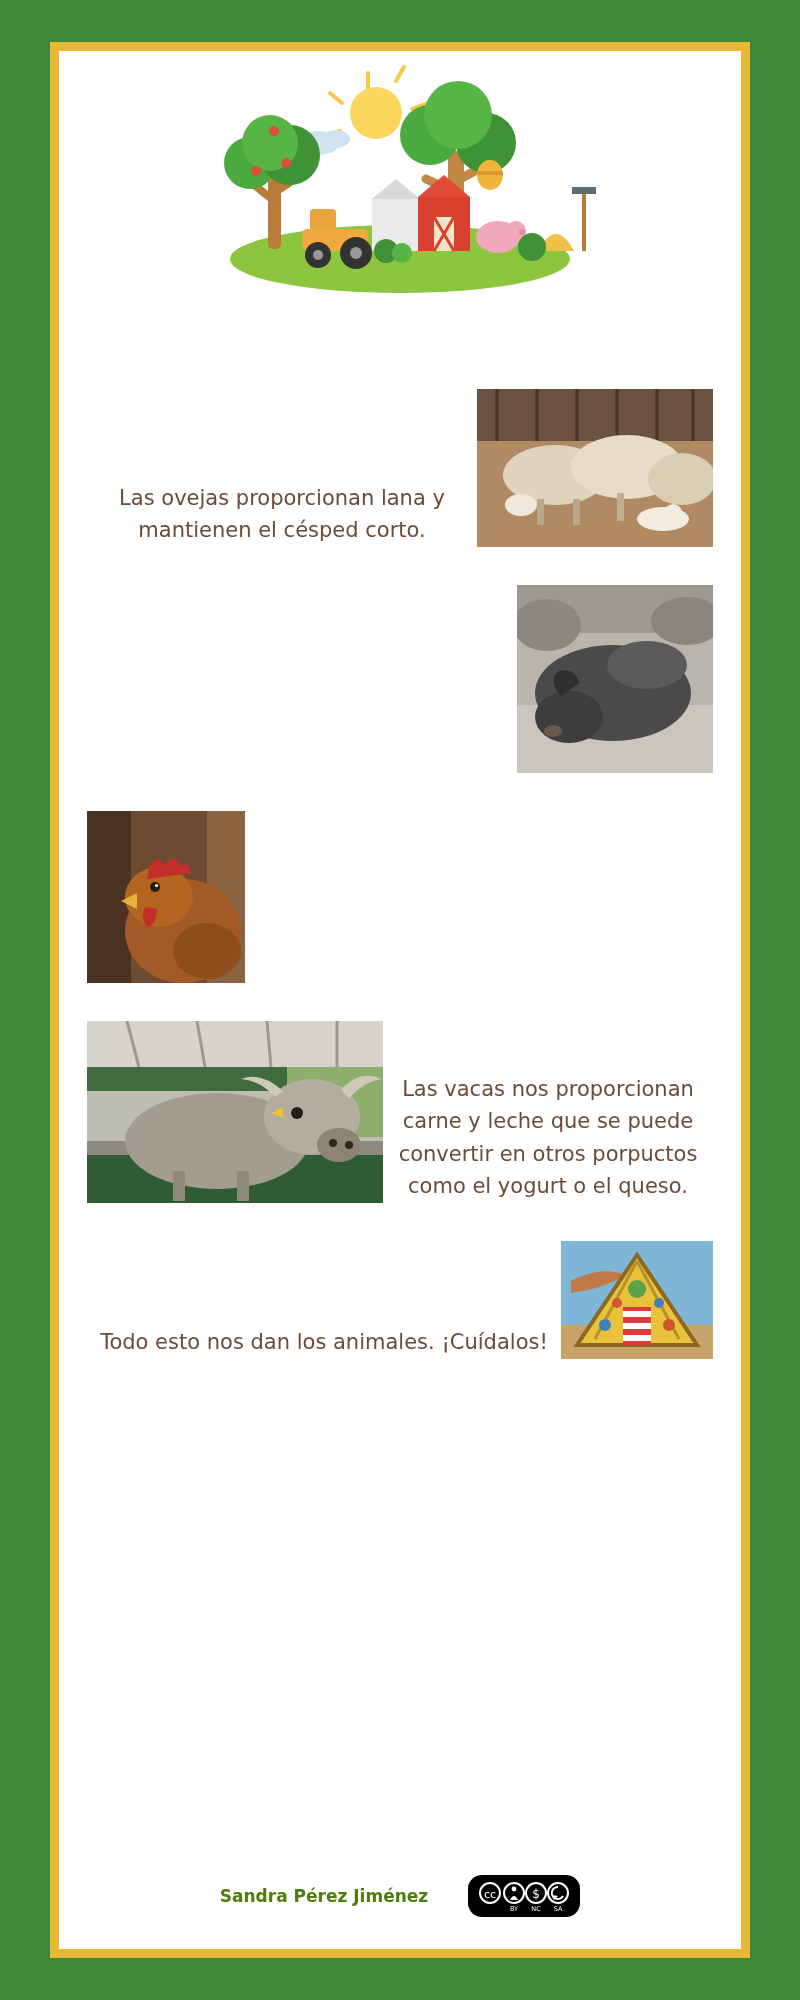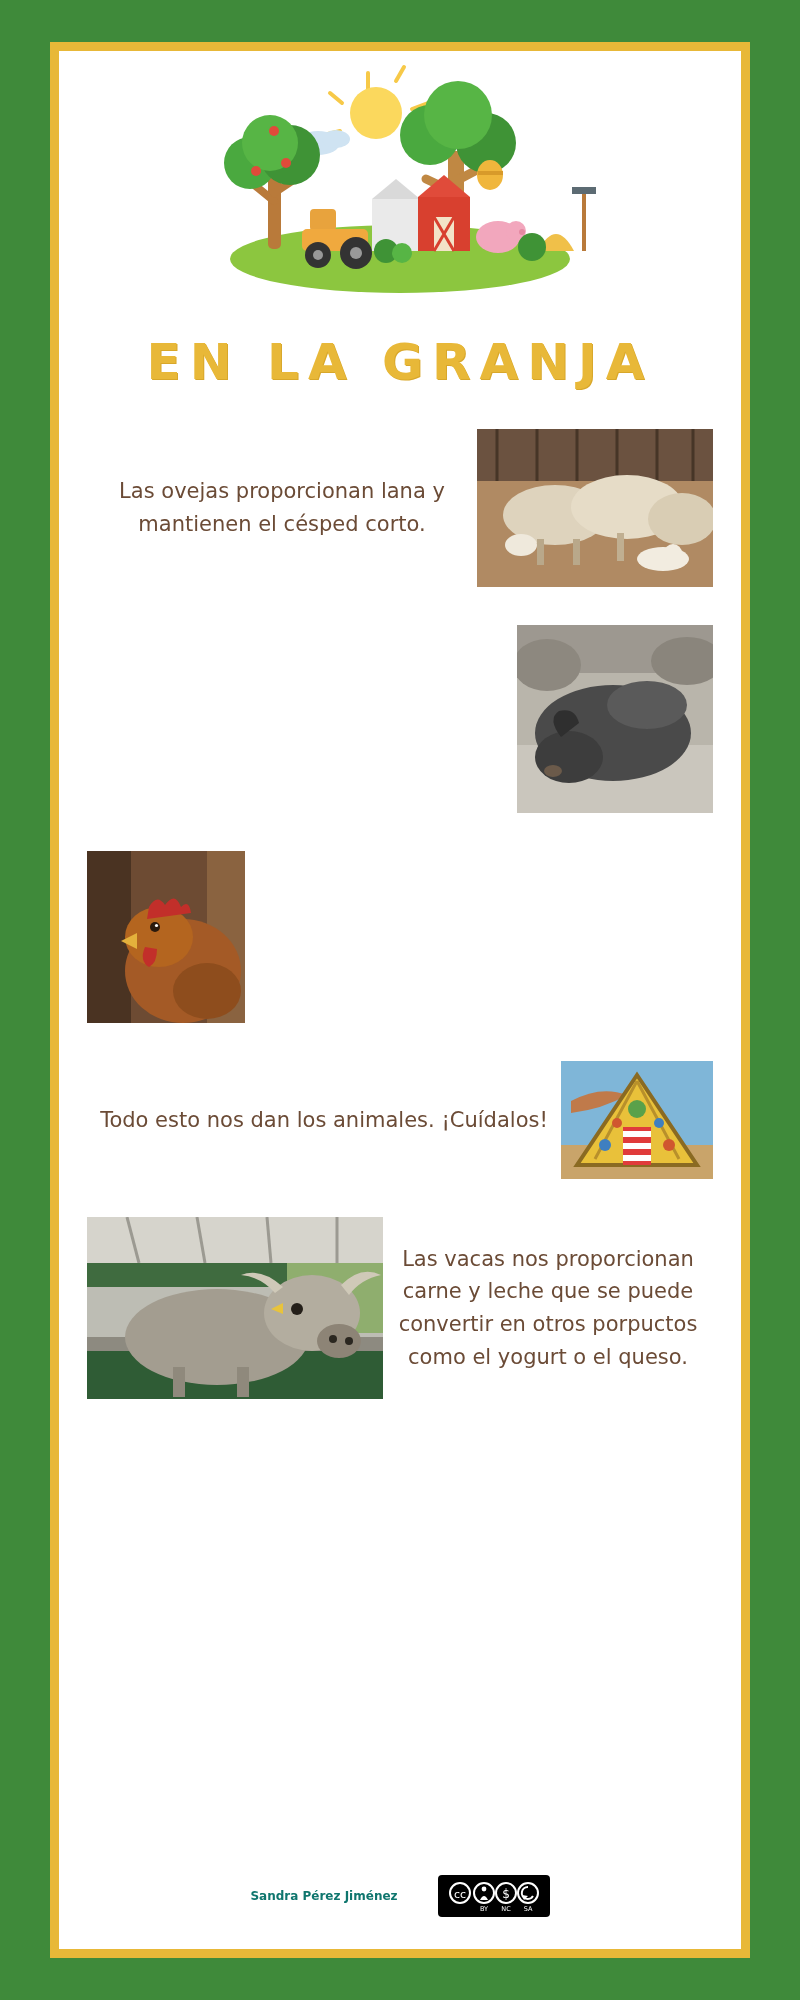--- a/index.html
+++ b/index.html
@@ -44,21 +44,21 @@
     font-size: 50px;
     letter-spacing: 9px;
     color: #e8b838;
     margin-top: -18px;
     text-shadow: 1px 1px 0 #d8a72a;
   }
 
   
   .row {
     display: flex;
-    align-items: center;
+    align-items: flex-end;
     width: 100%;
     padding: 0 28px;
     margin-top: 38px;
   }
   .row.reverse { flex-direction: row-reverse; }
 
   .caption {
     flex: 1;
     text-align: center;
     color: #6b4b36;
@@ -80,26 +80,26 @@
     position: absolute;
     left: 0; right: 0; bottom: 32px;
     display: flex;
     align-items: center;
     justify-content: center;
     gap: 40px;
   }
   .author {
     font-family: "DejaVu Sans", sans-serif;
     font-weight: 700;
-    font-size: 12px;
-    color: #0f766e;
+    font-size: 17px;
+    color: #4d7c0f;
   }
   .cc-badge {
     background: #000;
-    border-radius: 4px;
+    border-radius: 14px;
     padding: 3px 4px;
     display: flex;
     align-items: center;
   }
 </style>
 </head>
 <body>
 
 <div class="poster">
   <div class="inner">
@@ -163,21 +163,20 @@
 
         <ellipse cx="300" cy="124" rx="13" ry="15" fill="#f0b63c"></ellipse>
         <rect x="288" y="120" width="25" height="4" fill="#d89a2a"></rect>
 
         <circle cx="196" cy="200" r="12" fill="#3f9336"></circle>
         <circle cx="212" cy="202" r="10" fill="#57b545"></circle>
         <circle cx="342" cy="196" r="14" fill="#3f9336"></circle>
       </svg>
     </div>
 
-    <div class="title">EN LA GRANJA</div>
 
     <div class="row">
       <div class="caption">Las ovejas proporcionan lana y mantienen el césped corto.</div>
       <div class="photo">
         <svg width="236" height="158" viewBox="0 0 236 158">
           <rect width="236" height="158" fill="#a9815c"></rect>
           <rect y="0" width="236" height="52" fill="#6b5240"></rect>
           <g stroke="#463527" stroke-width="3">
             <line x1="20" y1="0" x2="20" y2="52"></line>
               <line x1="60" y1="0" x2="60" y2="52"></line>
@@ -224,45 +223,20 @@
           <rect x="0" y="0" width="44" height="172" fill="#4a3322"></rect>
           <rect x="120" y="0" width="38" height="172" fill="#8a6340"></rect>
           <ellipse cx="96" cy="120" rx="58" ry="52" fill="#a45a26"></ellipse>
           <ellipse cx="72" cy="86" rx="34" ry="30" fill="#b4651f"></ellipse>
           <path d="M62 56 q8 -14 16 -2 q10 -14 16 2 q8 -8 10 6 l-44 6 z" fill="#c22f2a"></path>
           <path d="M58 96 q-6 14 4 20 q8 -4 8 -18 z" fill="#c22f2a"></path>
           <circle cx="68" cy="76" r="5" fill="#2b1a0d"></circle>
           <circle cx="69.5" cy="74.5" r="1.6" fill="#fff"></circle>
           <path d="M50 82 l-16 8 l16 8 z" fill="#e4b13c"></path>
           <ellipse cx="120" cy="140" rx="34" ry="28" fill="#8e4d1d"></ellipse>
-        </svg>
-      </div>
-    </div>
-
-    <div class="row">
-      <div class="caption">Todo esto nos dan los animales. ¡Cuídalos!</div>
-      <div class="photo">
-        <svg width="152" height="118" viewBox="0 0 152 118">
-          <rect width="152" height="118" fill="#7fb6d8"></rect>
-          <rect y="84" width="152" height="34" fill="#c9a46a"></rect>
-          <path d="M10 40 q30 -16 56 -6 q-24 14 -56 18 z" fill="#c07a4a"></path>
-          <path d="M76 14 L16 104 L136 104 Z" fill="#e9c13a"></path>
-          <path d="M76 14 L16 104 L136 104 Z" fill="none" stroke="#8a6a22" stroke-width="4"></path>
-          <path d="M76 20 L34 98 M76 20 L118 98" stroke="#b8902b" stroke-width="3"></path>
-          <rect x="62" y="66" width="28" height="38" fill="#e03b3b"></rect>
-          <g fill="#fff">
-            <rect x="62" y="70" width="28" height="6"></rect>
-            <rect x="62" y="82" width="28" height="6"></rect>
-            <rect x="62" y="94" width="28" height="6"></rect>
-          </g>
-          <circle cx="76" cy="48" r="9" fill="#5aa14a"></circle>
-          <circle cx="44" cy="84" r="6" fill="#3f7fc0"></circle>
-          <circle cx="108" cy="84" r="6" fill="#d0562f"></circle>
-          <circle cx="56" cy="62" r="5" fill="#d0562f"></circle>
-          <circle cx="98" cy="62" r="5" fill="#3f7fc0"></circle>
         </svg>
       </div>
     </div>
 
     <div class="row reverse">
       <div class="caption">Las vacas nos proporcionan carne y leche que se puede convertir en otros porpuctos como el yogurt o el queso.</div>
       <div class="photo">
         <svg width="296" height="182" viewBox="0 0 296 182">
           <rect width="296" height="182" fill="#bdbdb4"></rect>
           <rect width="296" height="46" fill="#d6d4cc"></rect>
@@ -284,20 +258,45 @@
           <circle cx="246" cy="122" r="4" fill="#2b2720"></circle>
           <circle cx="262" cy="124" r="4" fill="#2b2720"></circle>
           <circle cx="210" cy="92" r="6" fill="#241f19"></circle>
           <path d="M196 86 l-12 6 l12 5 z" fill="#e8c33c"></path>
           <rect x="86" y="150" width="12" height="30" fill="#8f897c"></rect>
           <rect x="150" y="150" width="12" height="30" fill="#8f897c"></rect>
         </svg>
       </div>
     </div>
 
+    <div class="row">
+      <div class="caption">Todo esto nos dan los animales. ¡Cuídalos!</div>
+      <div class="photo">
+        <svg width="152" height="118" viewBox="0 0 152 118">
+          <rect width="152" height="118" fill="#7fb6d8"></rect>
+          <rect y="84" width="152" height="34" fill="#c9a46a"></rect>
+          <path d="M10 40 q30 -16 56 -6 q-24 14 -56 18 z" fill="#c07a4a"></path>
+          <path d="M76 14 L16 104 L136 104 Z" fill="#e9c13a"></path>
+          <path d="M76 14 L16 104 L136 104 Z" fill="none" stroke="#8a6a22" stroke-width="4"></path>
+          <path d="M76 20 L34 98 M76 20 L118 98" stroke="#b8902b" stroke-width="3"></path>
+          <rect x="62" y="66" width="28" height="38" fill="#e03b3b"></rect>
+          <g fill="#fff">
+            <rect x="62" y="70" width="28" height="6"></rect>
+            <rect x="62" y="82" width="28" height="6"></rect>
+            <rect x="62" y="94" width="28" height="6"></rect>
+          </g>
+          <circle cx="76" cy="48" r="9" fill="#5aa14a"></circle>
+          <circle cx="44" cy="84" r="6" fill="#3f7fc0"></circle>
+          <circle cx="108" cy="84" r="6" fill="#d0562f"></circle>
+          <circle cx="56" cy="62" r="5" fill="#d0562f"></circle>
+          <circle cx="98" cy="62" r="5" fill="#3f7fc0"></circle>
+        </svg>
+      </div>
+    </div>
+
     <div class="footer">
       <div class="author">Sandra Pérez Jiménez</div>
       <div class="cc-badge">
         <svg width="104" height="36" viewBox="0 0 104 36">
           <rect width="104" height="36" rx="4" fill="#000"></rect>
           <g fill="none" stroke="#fff" stroke-width="2">
             <circle cx="18" cy="15" r="10"></circle>
             <circle cx="42" cy="15" r="10"></circle>
             <circle cx="64" cy="15" r="10"></circle>
             <circle cx="86" cy="15" r="10"></circle>

